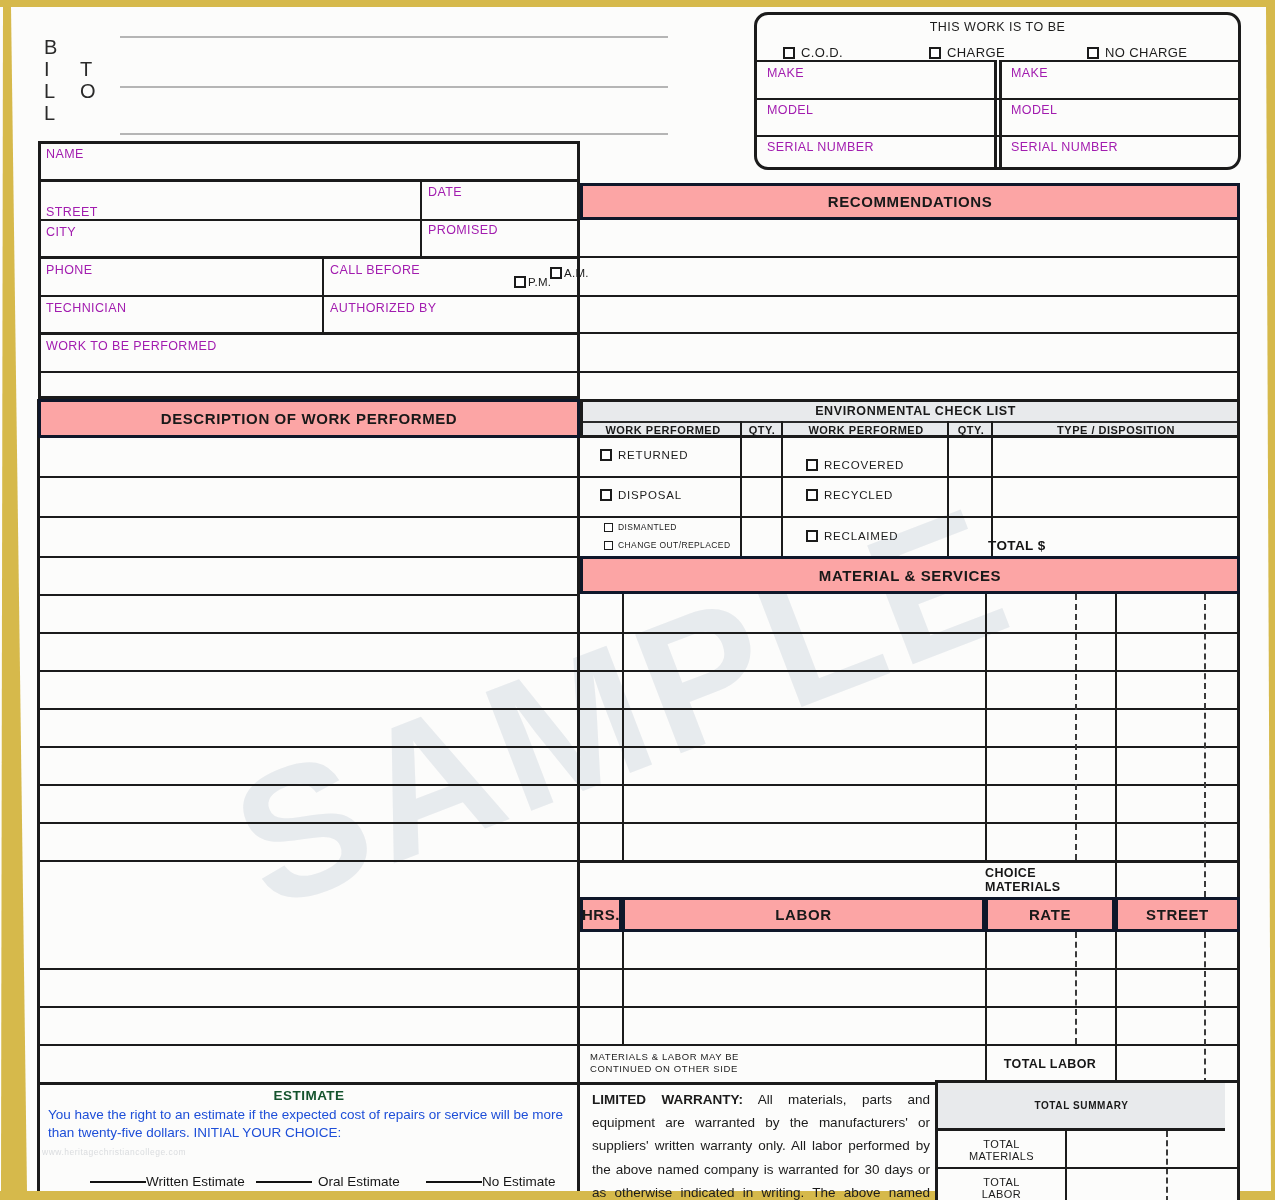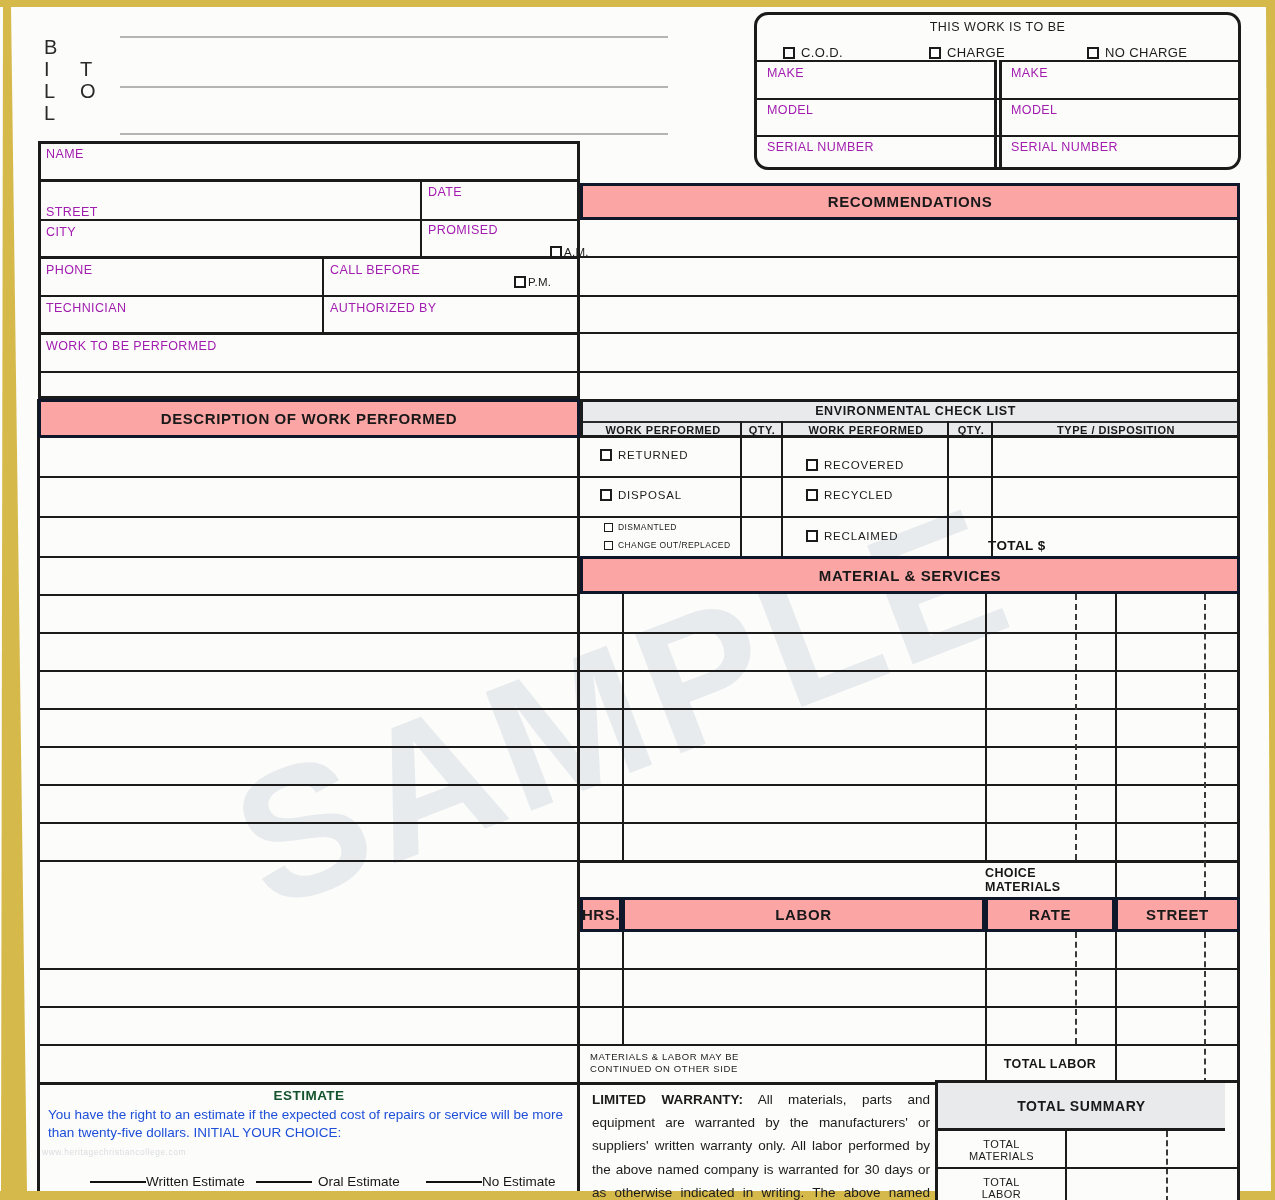--- a/index.html
+++ b/index.html
@@ -91,21 +91,21 @@
   <div class="hl" style="left:38px;top:371px;width:542px;"></div>
   <div class="vl" style="left:420px;top:181px;height:76px;"></div>
   <div class="vl" style="left:322px;top:258px;height:76px;"></div>
   <div class="lbl" style="left:46px;top:147px;">NAME</div>
   <div class="lbl" style="left:46px;top:181px;margin-top:24px;">STREET</div>
   <div class="lbl" style="left:428px;top:185px;">DATE</div>
   <div class="lbl" style="left:46px;top:225px;">CITY</div>
   <div class="lbl" style="left:428px;top:223px;">PROMISED</div>
   <div class="lbl" style="left:46px;top:263px;">PHONE</div>
   <div class="lbl" style="left:330px;top:263px;">CALL BEFORE</div>
-  <div class="cbrow" style="left:514px;top:246px;font-size:11.5px;letter-spacing:.3px;padding-left:36px;">
+  <div class="cbrow" style="left:514px;top:267px;font-size:11.5px;letter-spacing:.3px;padding-left:36px;">
     <span class="cb" style="margin-right:2px;"></span>
     <span>A.M.</span>
   </div>
   <div class="cbrow" style="left:514px;top:276px;font-size:11.5px;letter-spacing:.3px;">
     <span class="cb" style="margin-right:2px;"></span>
     <span>P.M.</span>
   </div>
   <div class="lbl" style="left:46px;top:301px;">TECHNICIAN</div>
   <div class="lbl" style="left:330px;top:301px;">AUTHORIZED BY</div>
   <div class="lbl" style="left:46px;top:339px;">WORK TO BE PERFORMED</div>
@@ -260,21 +260,21 @@
     </span>
   </div>
   <div class="urlmark">www.heritagechristiancollege.com</div>
 
   <div class="abs" style="left:592px;top:1088px;width:338px;font-size:13.5px;line-height:23.2px;text-align:justify;color:#1b1b1b;">
     <b>LIMITED WARRANTY:</b>
     <span>All materials, parts and equipment are warranted by the manufacturers' or suppliers' written warranty only.  All labor performed by the above named company is warranted for 30 days or as otherwise indicated in writing.  The above named company makes no other warranties, express</span>
   </div>
 
   <div class="abs" style="left:935px;top:1080px;width:305px;height:125px;border:3px solid #1b1b1b;background:#fcfcfb;">
-    <div class="abs" style="left:0;right:12px;top:0;height:48px;background:#e8eaec;border-bottom:3px solid #1b1b1b;display:flex;align-items:center;justify-content:center;font-weight:bold;font-size:14px;letter-spacing:.6px;color:#191919;">
+    <div class="abs" style="left:0;right:12px;top:0;height:48px;background:#e8eaec;border-bottom:3px solid #1b1b1b;display:flex;align-items:center;justify-content:center;font-weight:bold;font-size:10px;letter-spacing:.6px;color:#191919;">
       <span>TOTAL SUMMARY</span>
     </div>
     <div class="vl" style="left:127px;top:48px;bottom:0;height:auto;"></div>
     <div class="vdash" style="left:228px;top:48px;bottom:0;height:auto;"></div>
     <div class="hl" style="left:0;right:0;top:84px;"></div>
     <div class="abs" style="left:0;top:50px;width:127px;height:34px;display:flex;flex-direction:column;align-items:center;justify-content:center;font-size:11px;letter-spacing:.4px;color:#1a1a1a;line-height:12px;">
       <span>TOTAL</span>
       <span>MATERIALS</span>
     </div>
     <div class="abs" style="left:0;top:88px;width:127px;height:34px;display:flex;flex-direction:column;align-items:center;justify-content:center;font-size:11px;letter-spacing:.4px;color:#1a1a1a;line-height:12px;">

